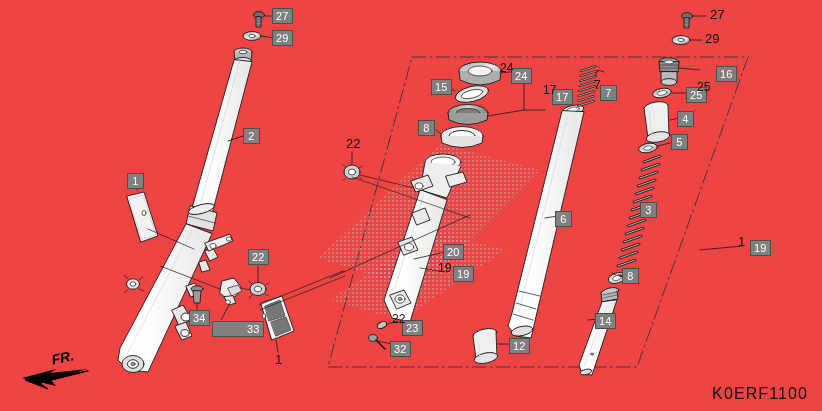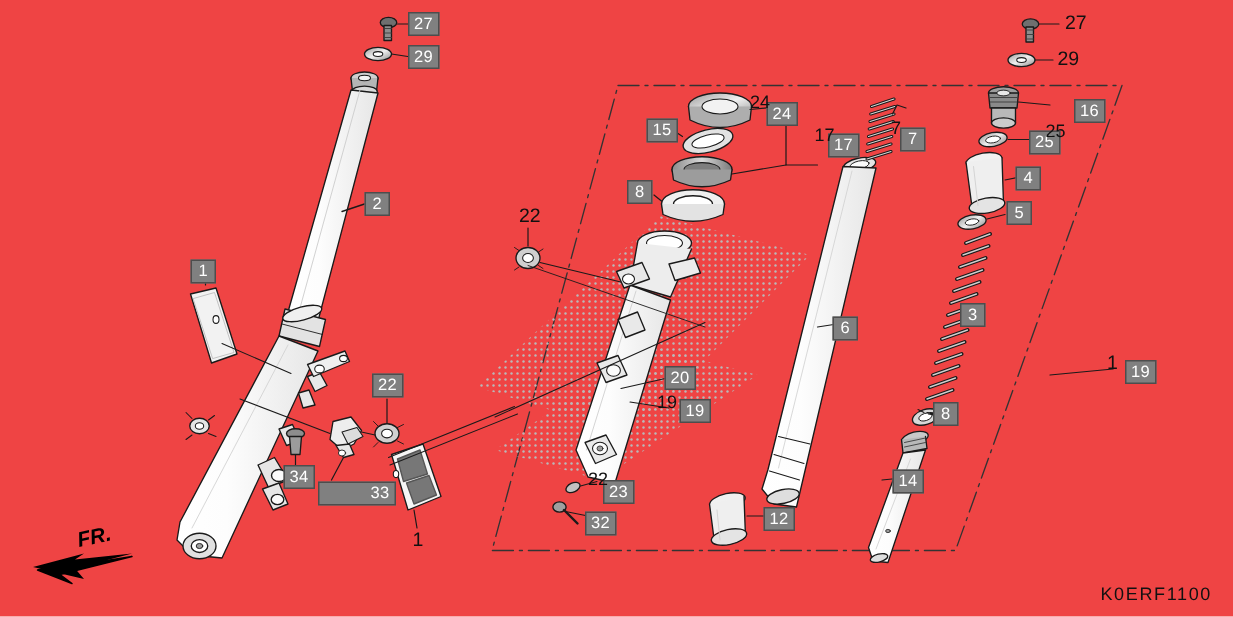--- a/index.html
+++ b/index.html
@@ -50,21 +50,21 @@
     line-height: 14px;
     font-weight: 400;
     white-space: nowrap;
   }
   .plain.sm { font-size: 12px; }
   #drawing-code {
     position: absolute;
     right: 14px;
     bottom: 8px;
     font-family: "Liberation Sans", sans-serif;
-    font-size: 12px;
+    font-size: 16px;
     letter-spacing: 1.1px;
     color: #111111;
   }
   #fr-label {
     position: absolute;
     left: 50px;
     top: 352px;
     font-family: "Liberation Sans", sans-serif;
     font-size: 14px;
     font-weight: bold;

